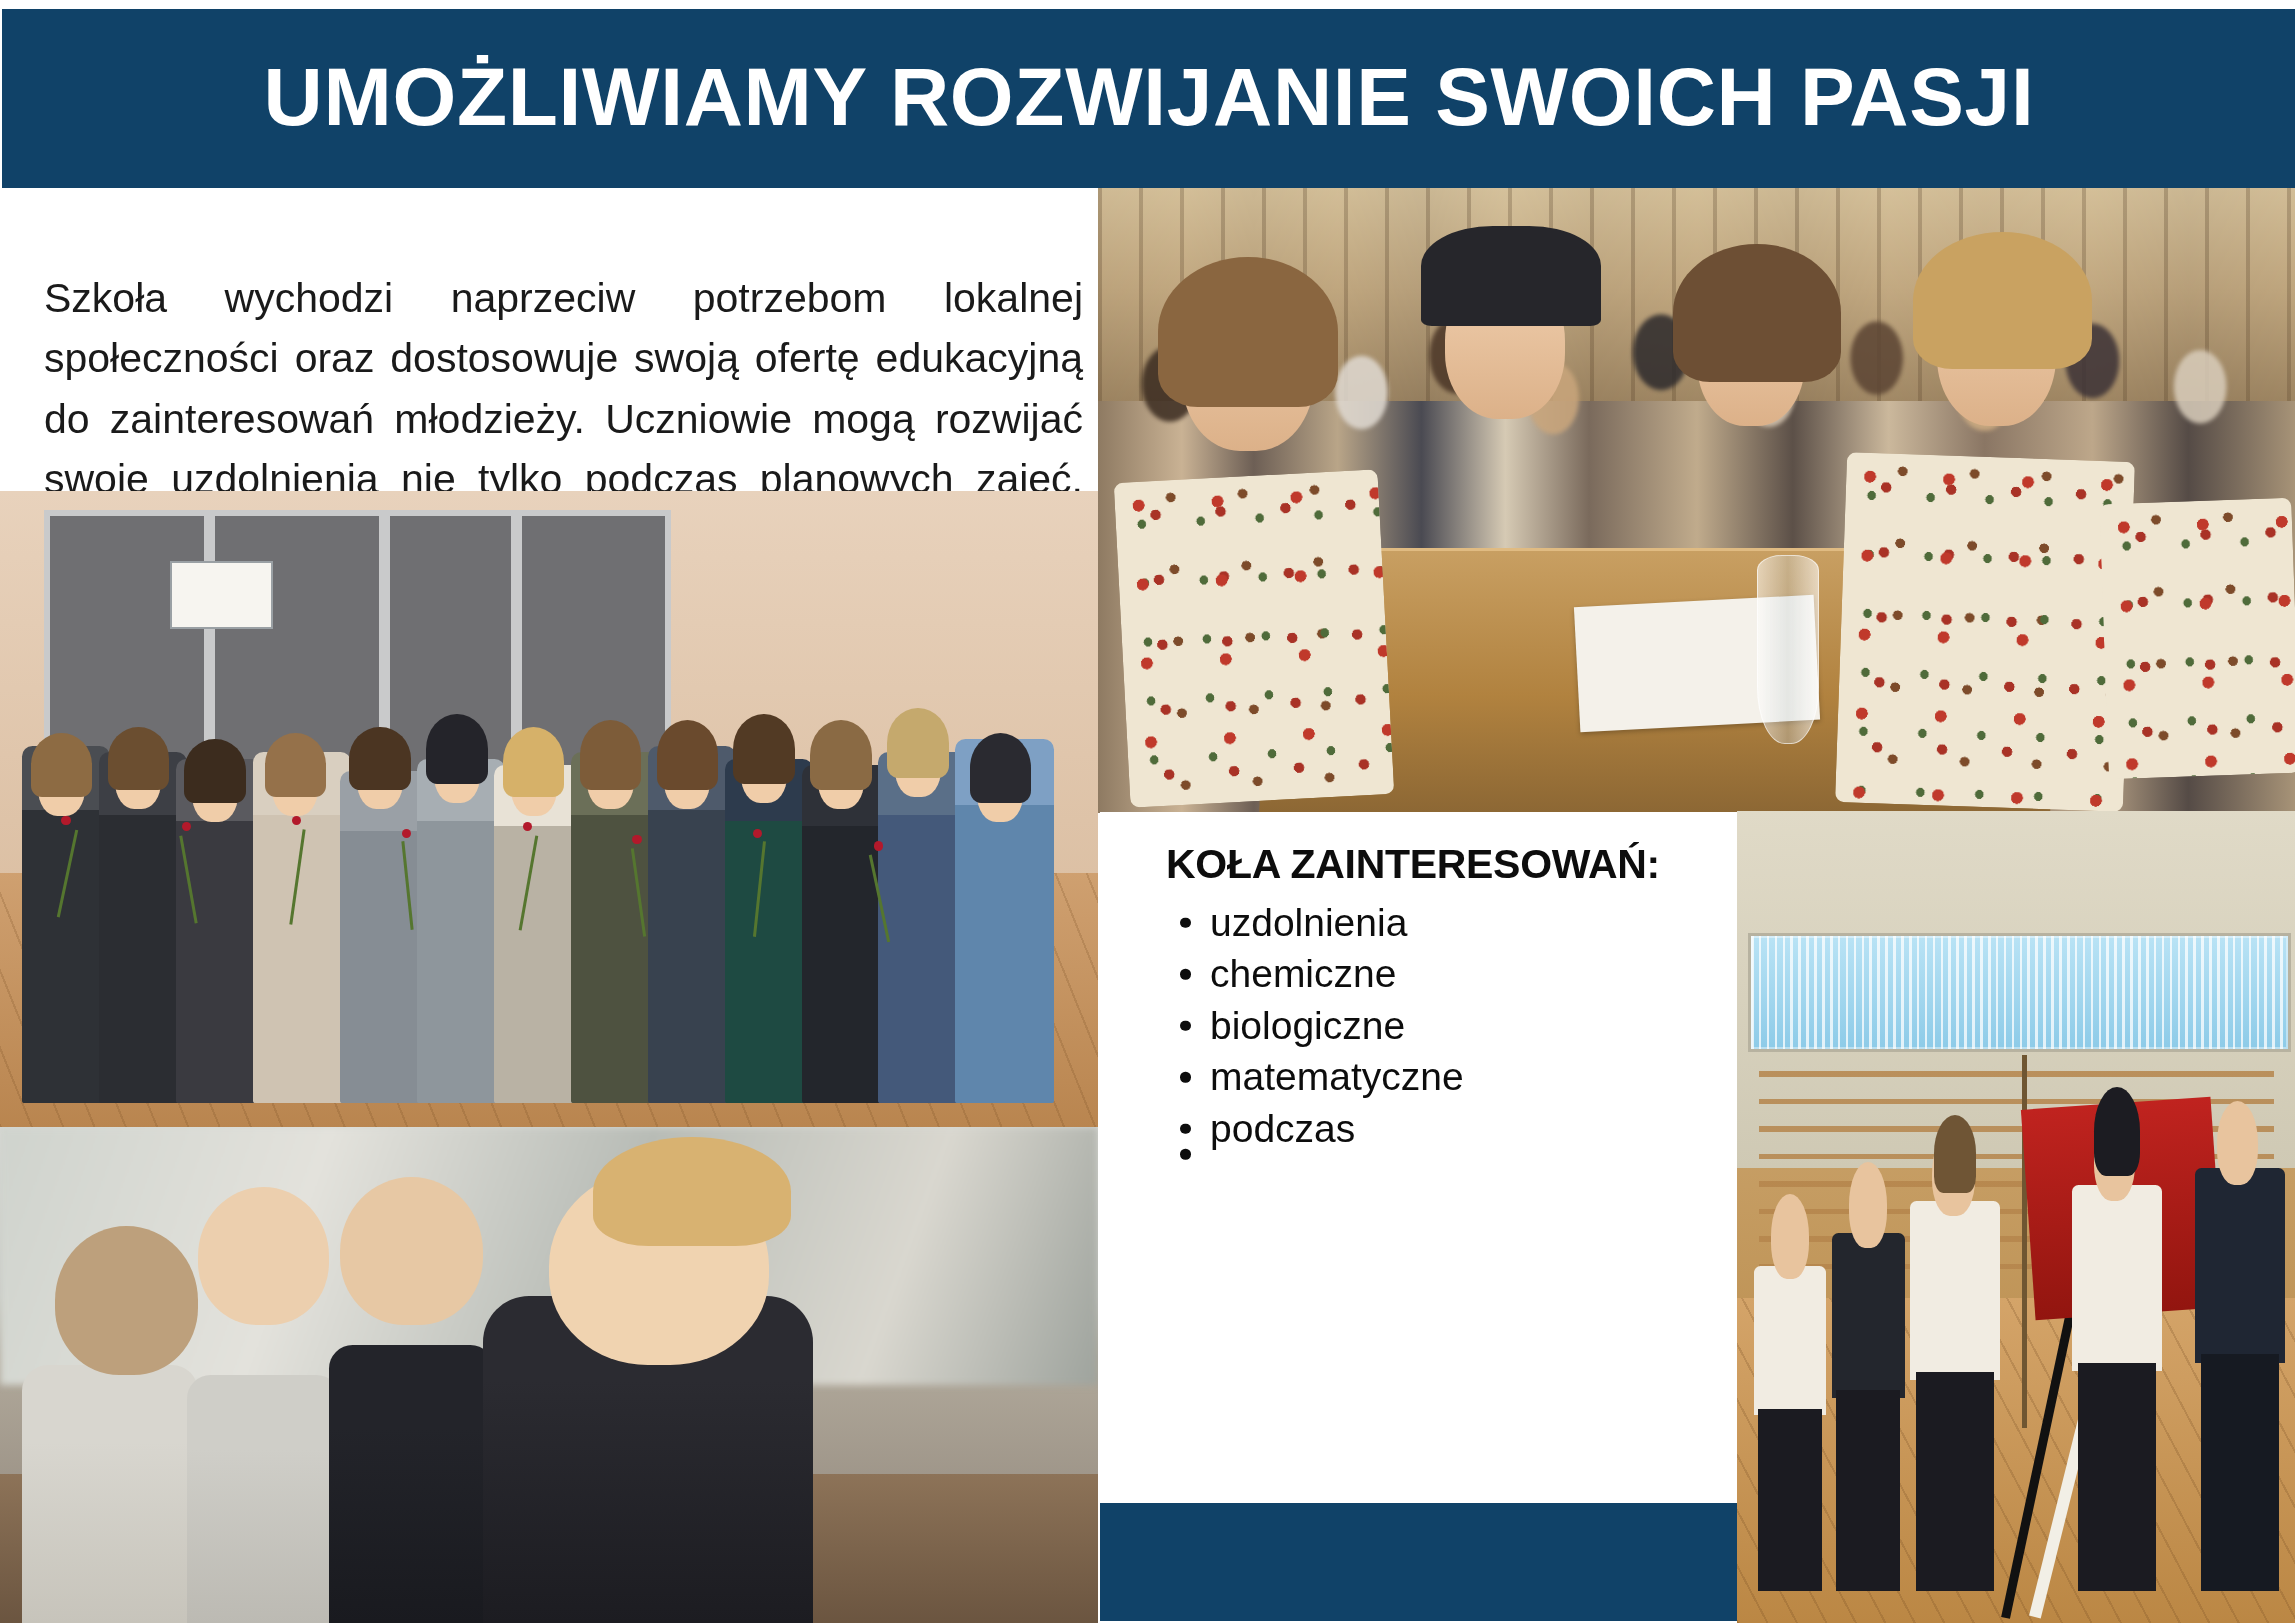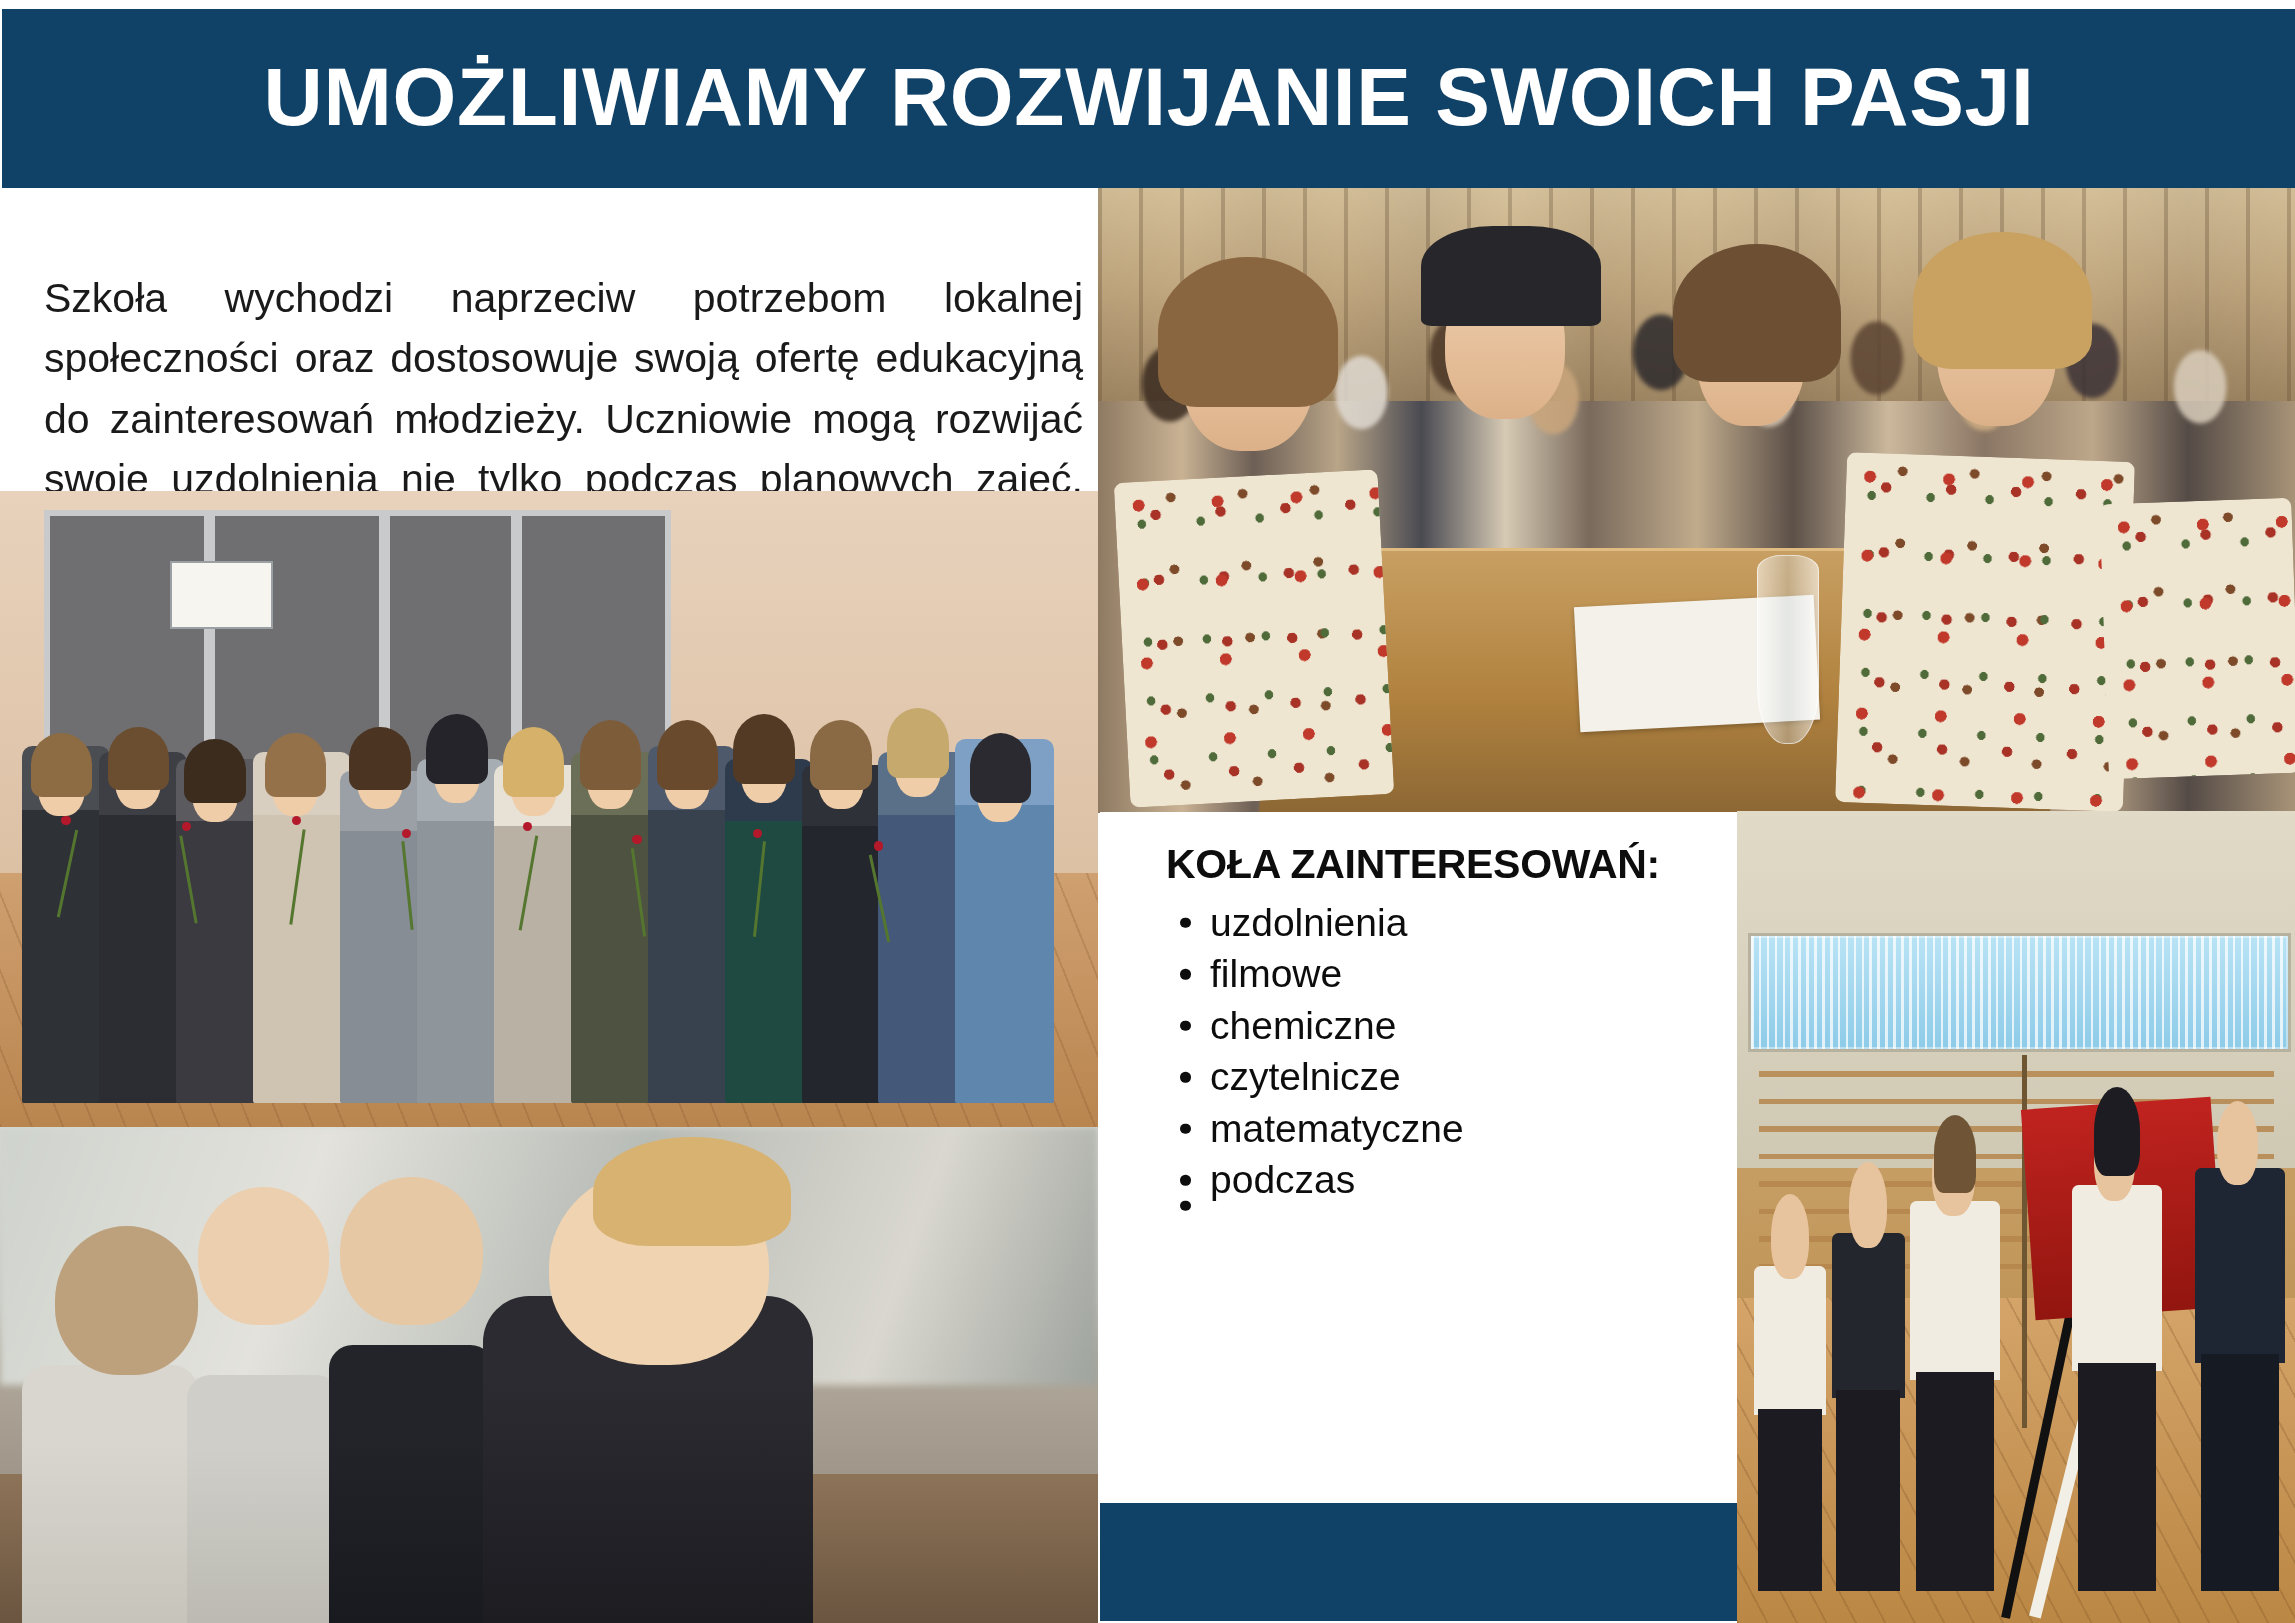--- a/index.html
+++ b/index.html
@@ -483,23 +483,22 @@
     <div class="desk-person" style="left:44%; width:30%; height:66%; background:linear-gradient(180deg,#2b2b31 0 26%, #1c1c21 100%); border-radius:46px 46px 0 0;"></div>
     <div class="desk-head" style="left:50%; top:8%;  width:20%; height:40%; background:#f0d3b0;"></div>
     <div style="position:absolute; left:54%; top:2%; width:18%; height:22%; background:#d8b271; border-radius:50% 50% 28% 28%;"></div>
   </div>
 </div>
 
 <div id="interests-panel">
   <div id="interests-heading">KOŁA ZAINTERESOWAŃ:</div>
   <ul id="interests-list">
     <li><span class="bullet-dot"></span><span>uzdolnienia</span></li>
-    <li><span class="bullet-dot"></span><span>filmowe</span></li>
     <li><span class="bullet-dot"></span><span>chemiczne</span></li>
-    <li><span class="bullet-dot"></span><span>czytelnicze</span></li>
+    <li><span class="bullet-dot"></span><span>biologiczne</span></li>
     <li><span class="bullet-dot"></span><span>matematyczne</span></li>
     <li><span class="bullet-dot"></span><span>podczas</span></li>
     <li><span class="bullet-dot"></span></li>
   </ul>
 </div>
 
 <div class="photo" id="photo-ceremony">
   <div class="ph-inner">
     <div class="gym-wall"></div>
     <div class="window-row"></div>

